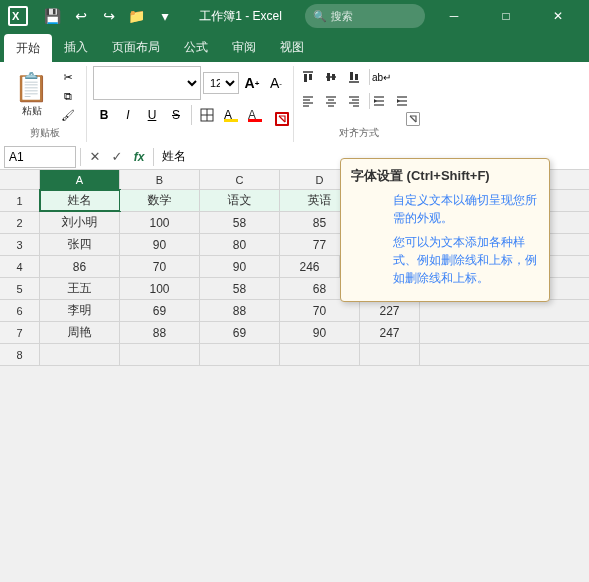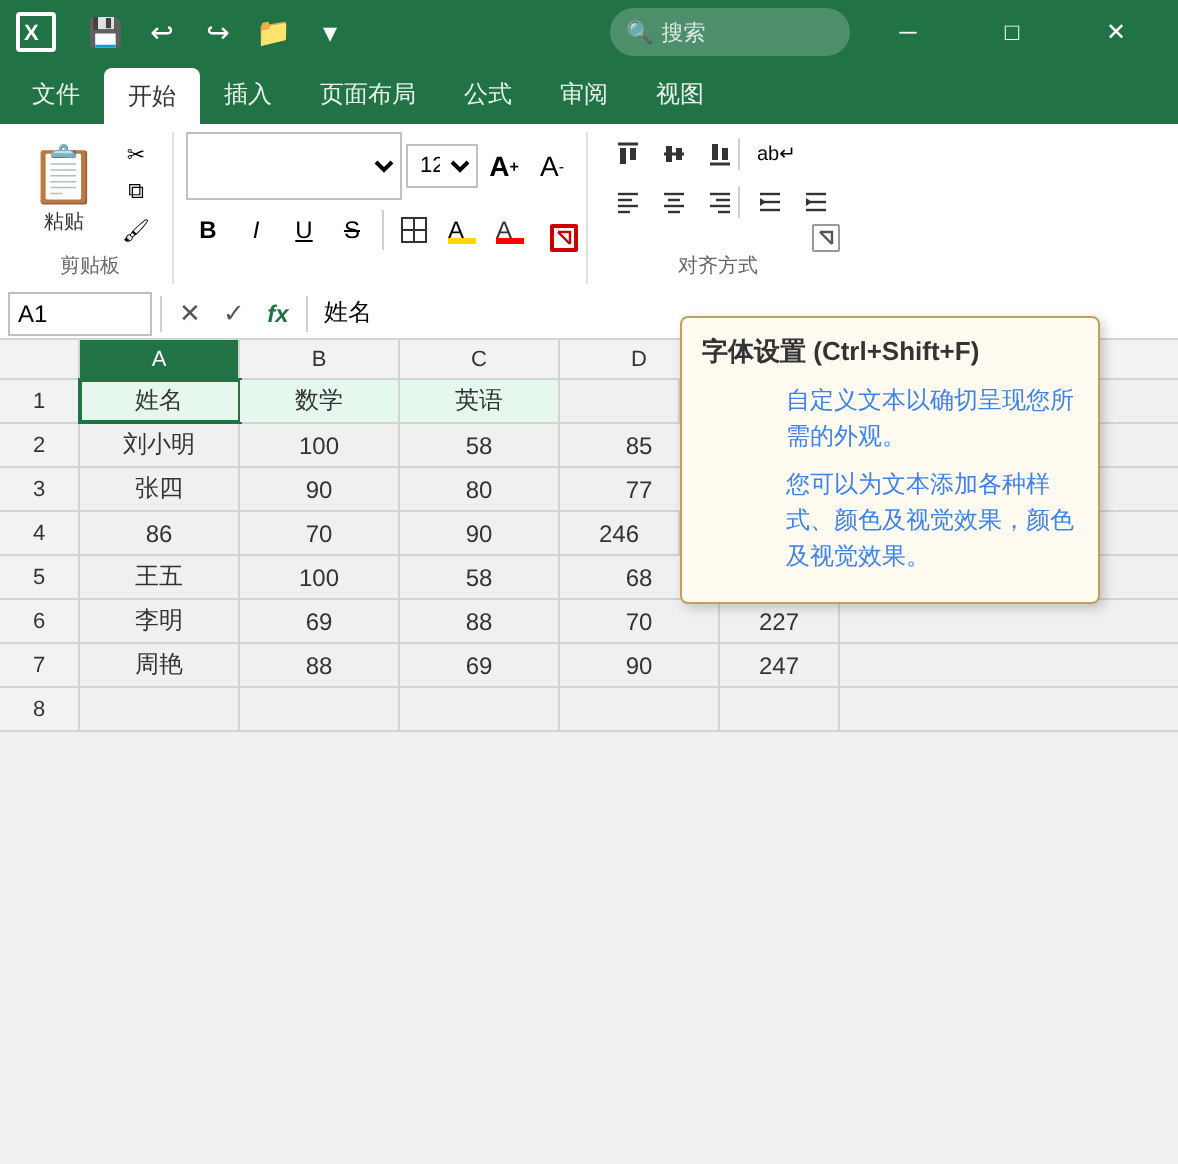--- a/index.html
+++ b/index.html
@@ -217,21 +217,21 @@
     .font-row2 {
       display: flex;
       align-items: center;
       gap: 2px;
     }
     .align-btn {
       width: 22px;
       height: 22px;
       display: flex;
       align-items: center;
-      justify-content: flex-end;
+      justify-content: flex-start;
       cursor: pointer;
       border-radius: 2px;
       font-size: 12px;
       border: 1px solid transparent;
     }
 
     
     .formula-bar {
       display: flex;
       align-items: center;
@@ -412,33 +412,33 @@
       </svg>
     </div>
     <div class="quick-access">
       <div class="qa-btn" title="Save">💾</div>
       <div class="qa-btn">↩</div>
       <div class="qa-btn">↪</div>
       <div class="qa-btn">📁</div>
       <div class="qa-btn">▾</div>
     </div>
   </div>
+  <div class="title-bar-title">工作簿1 - Excel</div>
   <div style="display:flex; align-items:center; gap:6px;">
     <div class="search-box">
       <span>🔍</span>
       <span>搜索</span>
     </div>
     <div class="title-btn">─</div>
     <div class="title-btn">□</div>
     <div class="title-btn close">✕</div>
   </div>
 </div>
 
 <div class="ribbon-tabs">
-  <div class="ribbon-tab">文件</div>
   <div class="ribbon-tab active">开始</div>
   <div class="ribbon-tab">插入</div>
   <div class="ribbon-tab">页面布局</div>
   <div class="ribbon-tab">公式</div>
   <div class="ribbon-tab">审阅</div>
   <div class="ribbon-tab">视图</div>
 </div>
 
 <div class="ribbon-content">
 
@@ -614,20 +614,21 @@
     <div class="col-header col-d">D</div>
     <div class="col-header col-e">E</div>
   </div>
 
   <div class="spreadsheet-body">
 
     <div class="sheet-row">
       <div class="row-header">1</div>
       <div class="cell col-a header-cell selected">姓名</div>
       <div class="cell col-b header-cell">数学</div>
+      <div class="cell col-c header-cell">语文</div>
       <div class="cell col-d header-cell">英语</div>
       <div class="cell col-e"></div>
     </div>
 
     <div class="sheet-row">
       <div class="row-header">2</div>
       <div class="cell col-a">刘小明</div>
       <div class="cell col-b">100</div>
       <div class="cell col-c">58</div>
       <div class="cell col-d">85</div>
@@ -686,14 +687,14 @@
       <div class="cell col-d"></div>
       <div class="cell col-e"></div>
     </div>
 
   </div>
 </div>
 
 <div class="tooltip-popup">
   <div class="tooltip-title">字体设置 (Ctrl+Shift+F)</div>
   <div class="tooltip-text">自定义文本以确切呈现您所需的外观。</div>
-  <div class="tooltip-text">您可以为文本添加各种样式、颜色及视觉效果，颜色及视觉效果。</div>
+  <div class="tooltip-text">您可以为文本添加各种样式、例如删除线和上标，例如删除线和上标。</div>
 </div>
 
 </body></html>

